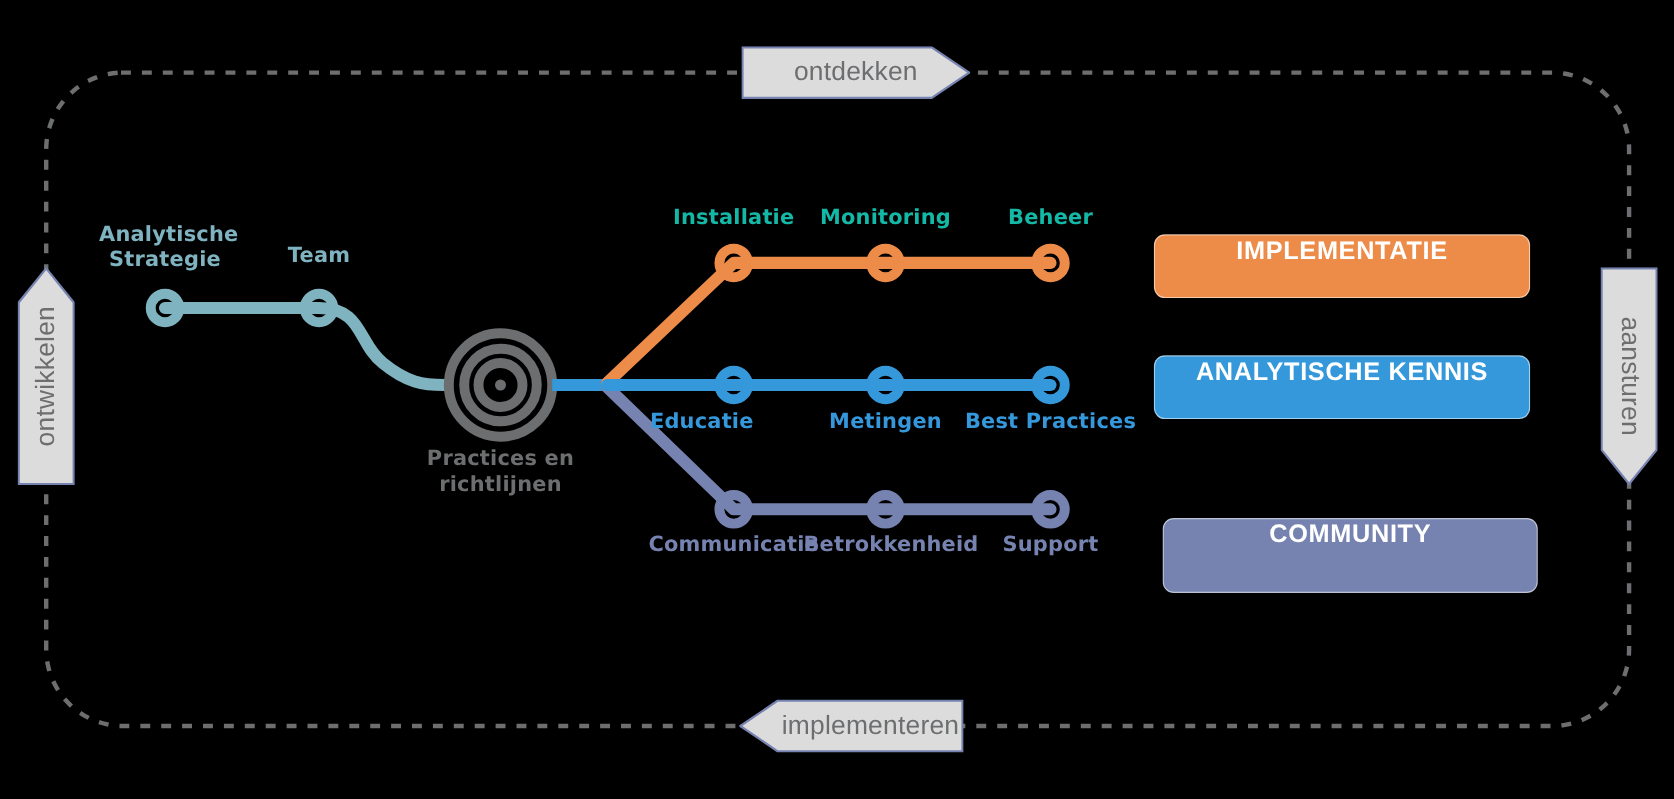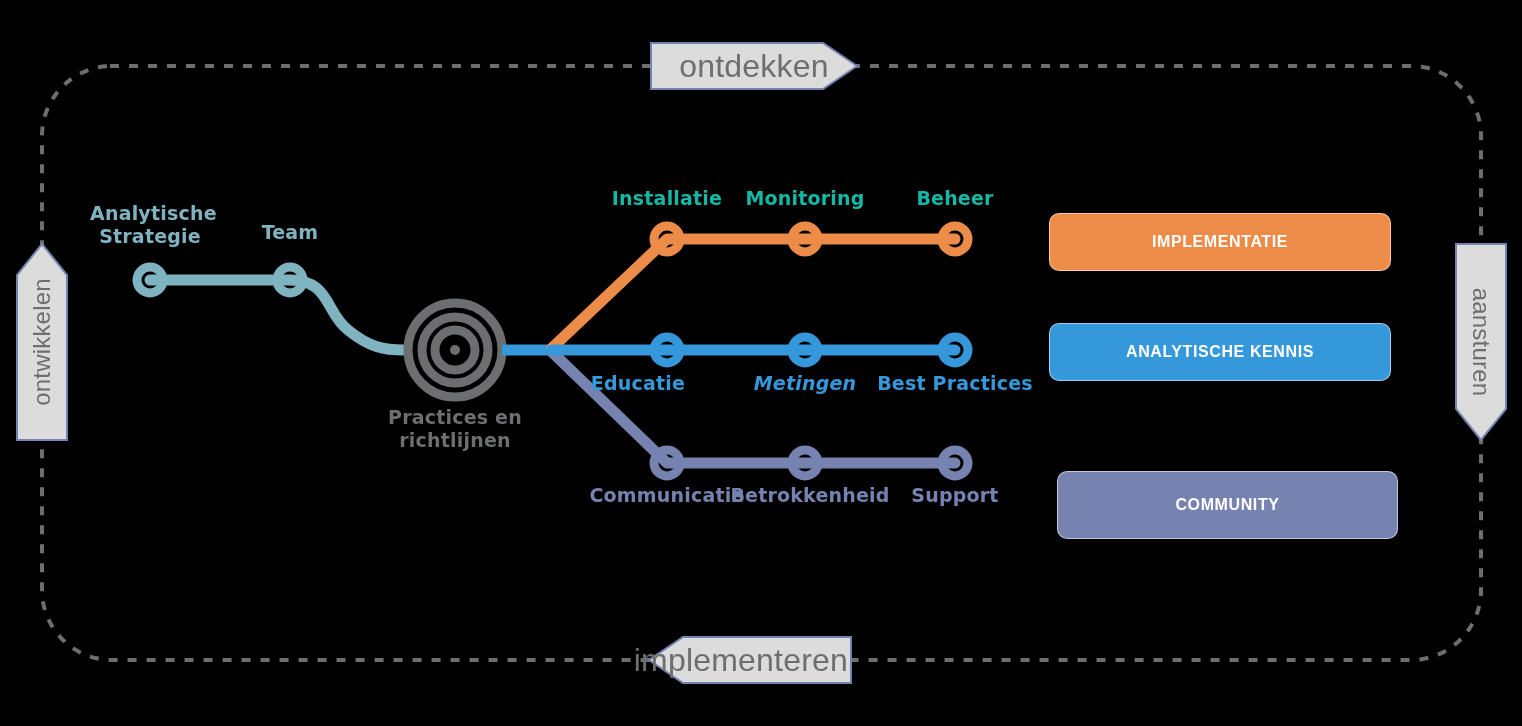--- a/index.html
+++ b/index.html
@@ -38,41 +38,41 @@
   .node-label.two-line { white-space: normal; }
   .label-teal   { color: #7FB3C0; }
   .label-orange { color: #14b8a6; }
   .label-blue   { color: #3498DB; }
   .label-slate  { color: #7683B0; }
   .label-gray   { color: #6D6E70; font-weight: bold; }
 
   .legend-box {
     position: absolute;
     display: flex;
-    align-items: center;
     justify-content: center;
     border-radius: 10px;
     box-sizing: border-box;
     color: #FFFFFF;
     font-family: "Liberation Sans", sans-serif;
     font-weight: bold;
-    font-size: 16px;
+    font-size: 23px;
     letter-spacing: 0.6px;
     border: 1px solid rgba(255,255,255,0.55);
   }
 
   .banner {
     position: absolute;
     display: flex;
     align-items: center;
     justify-content: center;
     color: #6D6E70;
     font-family: "Liberation Sans", sans-serif;
-    font-size: 32px;
+    font-size: 24px;
     letter-spacing: 0.2px;
+    margin-left: 24px;
   }
   .banner span { position: relative; z-index: 2; }
   .banner .shape {
     position: absolute;
     left: 0; top: 0; width: 100%; height: 100%;
     z-index: 1;
   }
   .side-arrow {
     position: absolute;
     display: flex;
@@ -152,21 +152,21 @@
   <div class="node-label label-gray two-line" style="left:375px; top:406px; width:160px;">
     <div>Practices en</div>
     <div>richtlijnen</div>
   </div>
 
   <div class="node-label label-orange" style="left:587px; top:187px; width:160px;">Installatie</div>
   <div class="node-label label-orange" style="left:725px; top:187px; width:160px;">Monitoring</div>
   <div class="node-label label-orange" style="left:875px; top:187px; width:160px;">Beheer</div>
 
   <div class="node-label label-blue" style="left:558px; top:372px; width:160px;">Educatie</div>
-  <div class="node-label label-blue" style="left:725px; top:372px; width:160px;font-style:italic;">Metingen</div>
+  <div class="node-label label-blue" style="left:725px; top:372px; width:160px;">Metingen</div>
   <div class="node-label label-blue" style="left:865px; top:372px; width:180px;">Best Practices</div>
 
   <div class="node-label label-slate" style="left:577px; top:484px; width:180px;">Communicatie</div>
   <div class="node-label label-slate" style="left:715px; top:484px; width:190px;">Betrokkenheid</div>
   <div class="node-label label-slate" style="left:875px; top:484px; width:160px;">Support</div>
 
   <div class="legend-box" style="left:1049px; top:213px; width:342px; height:58px; background:#ED8B48;">
     <span>IMPLEMENTATIE</span>
   </div>
   <div class="legend-box" style="left:1049px; top:323px; width:342px; height:58px; background:#3498DB;">

